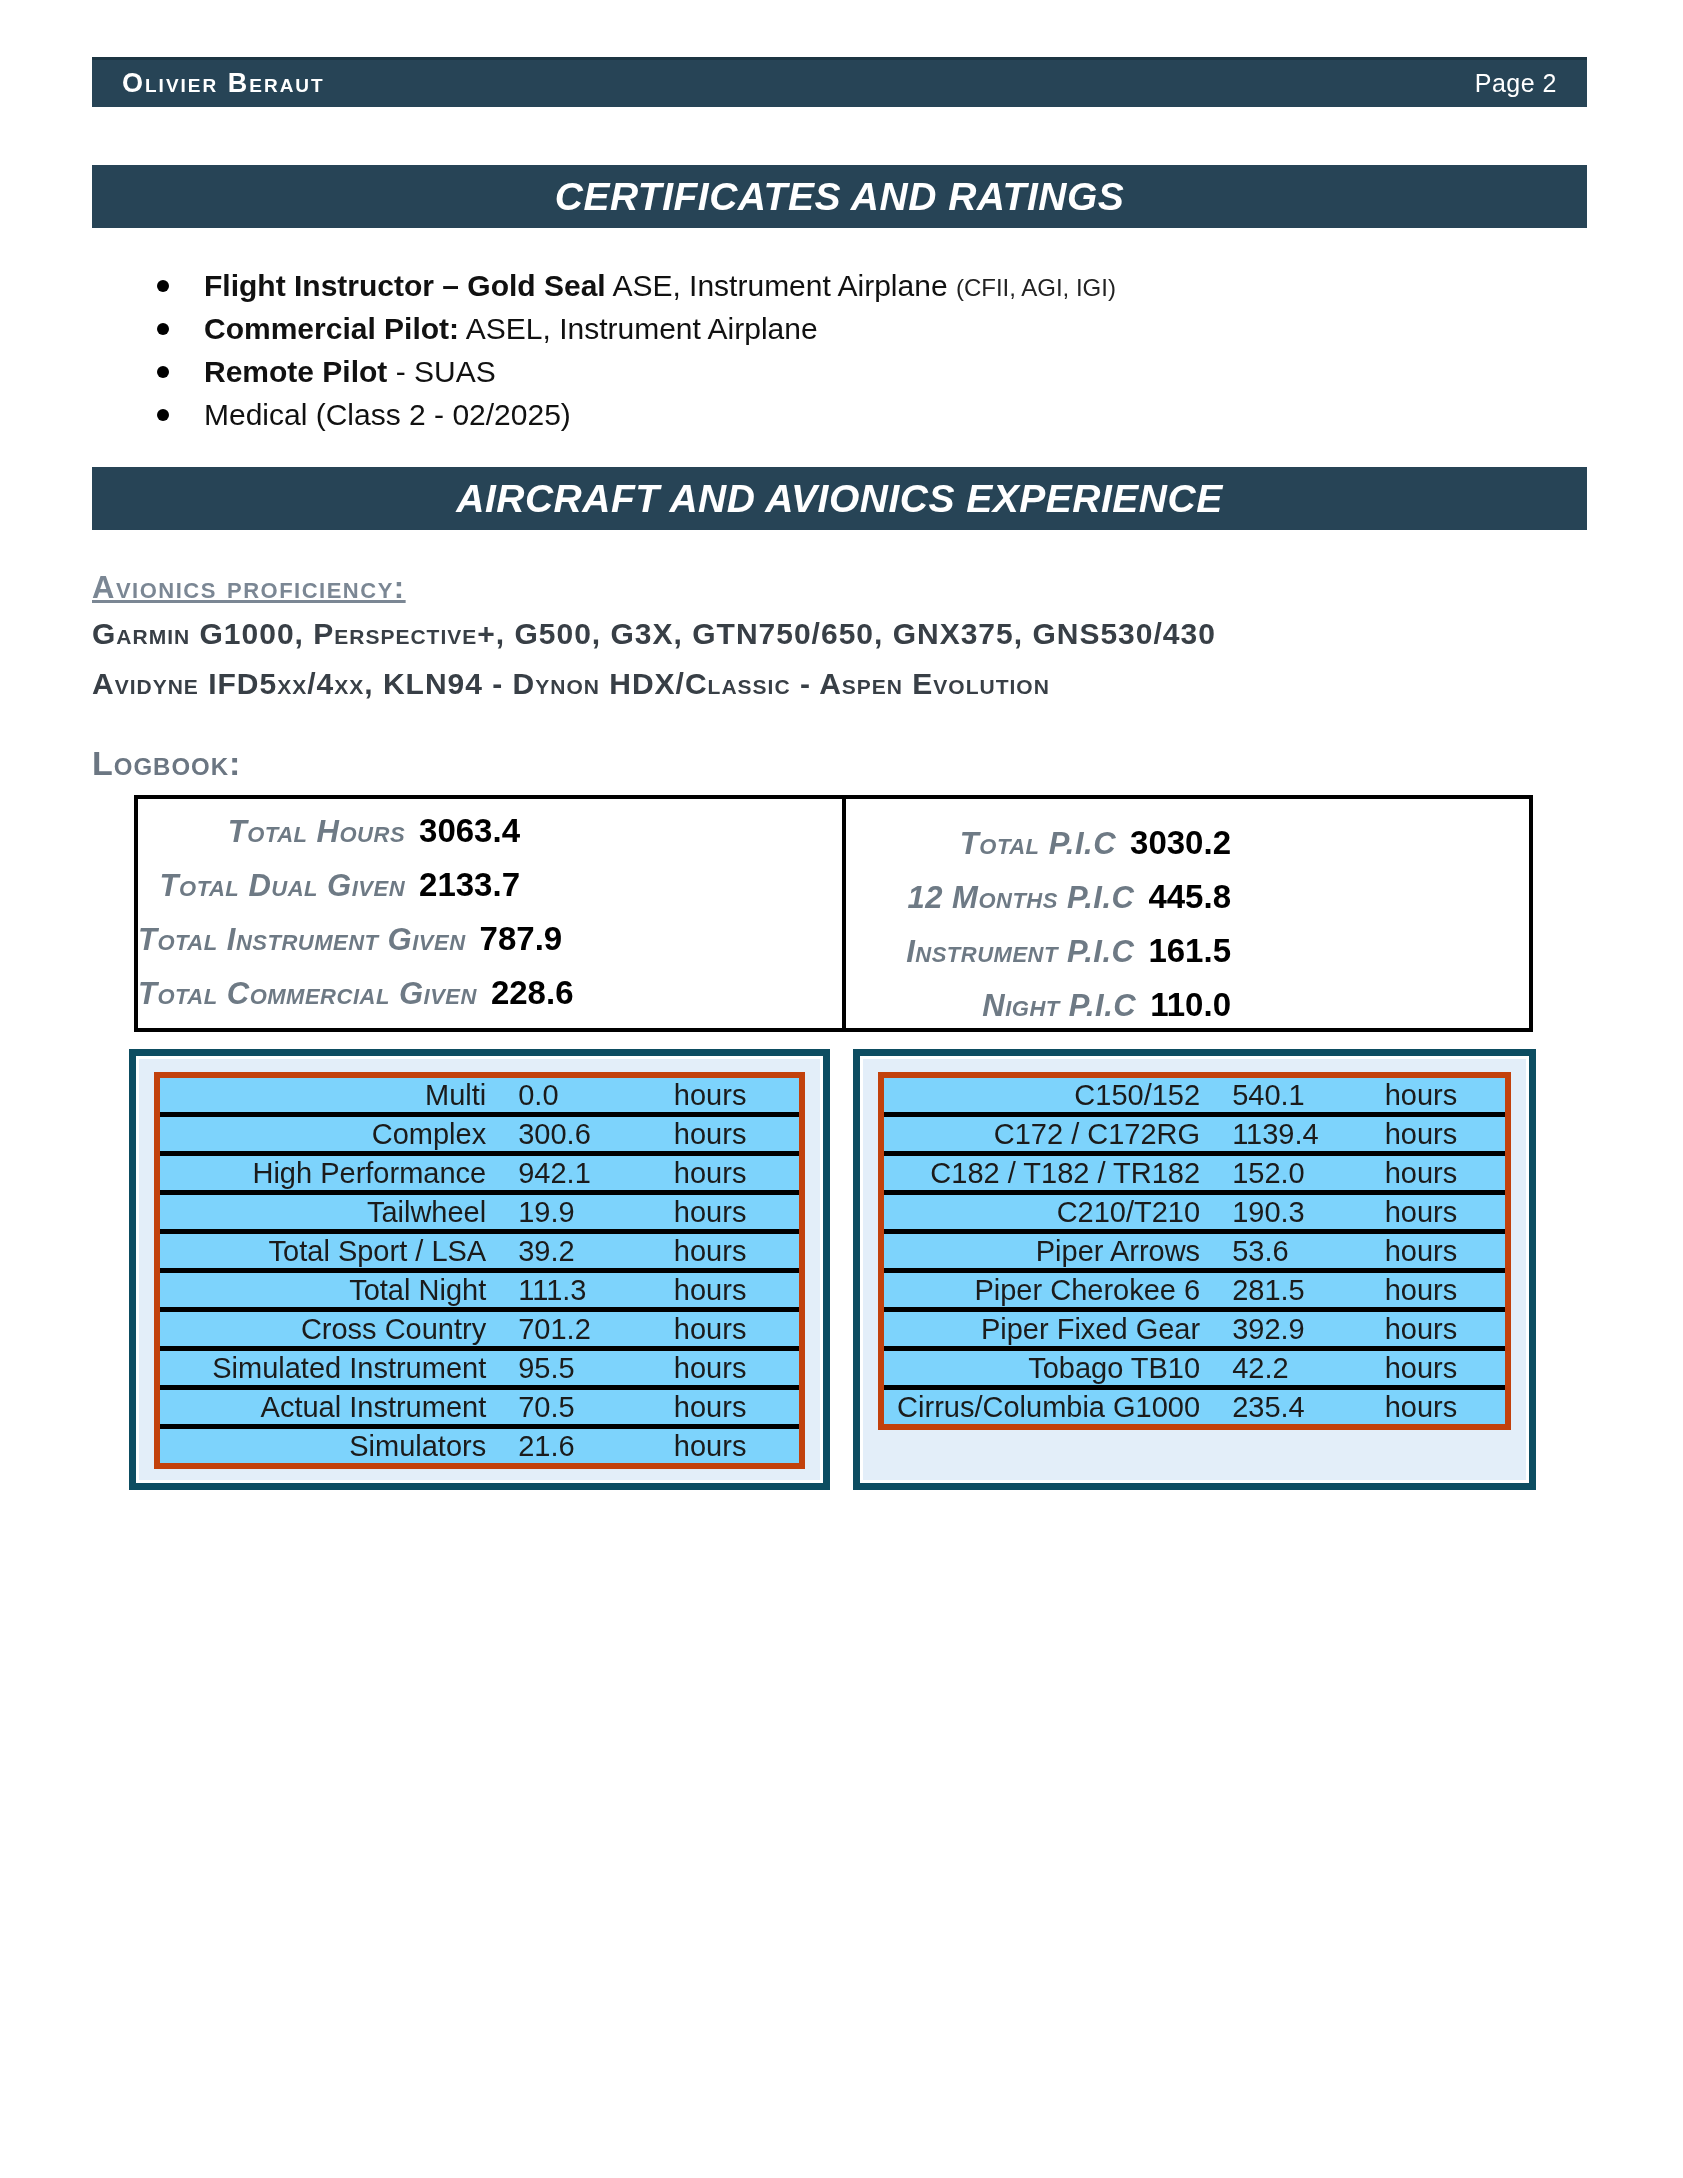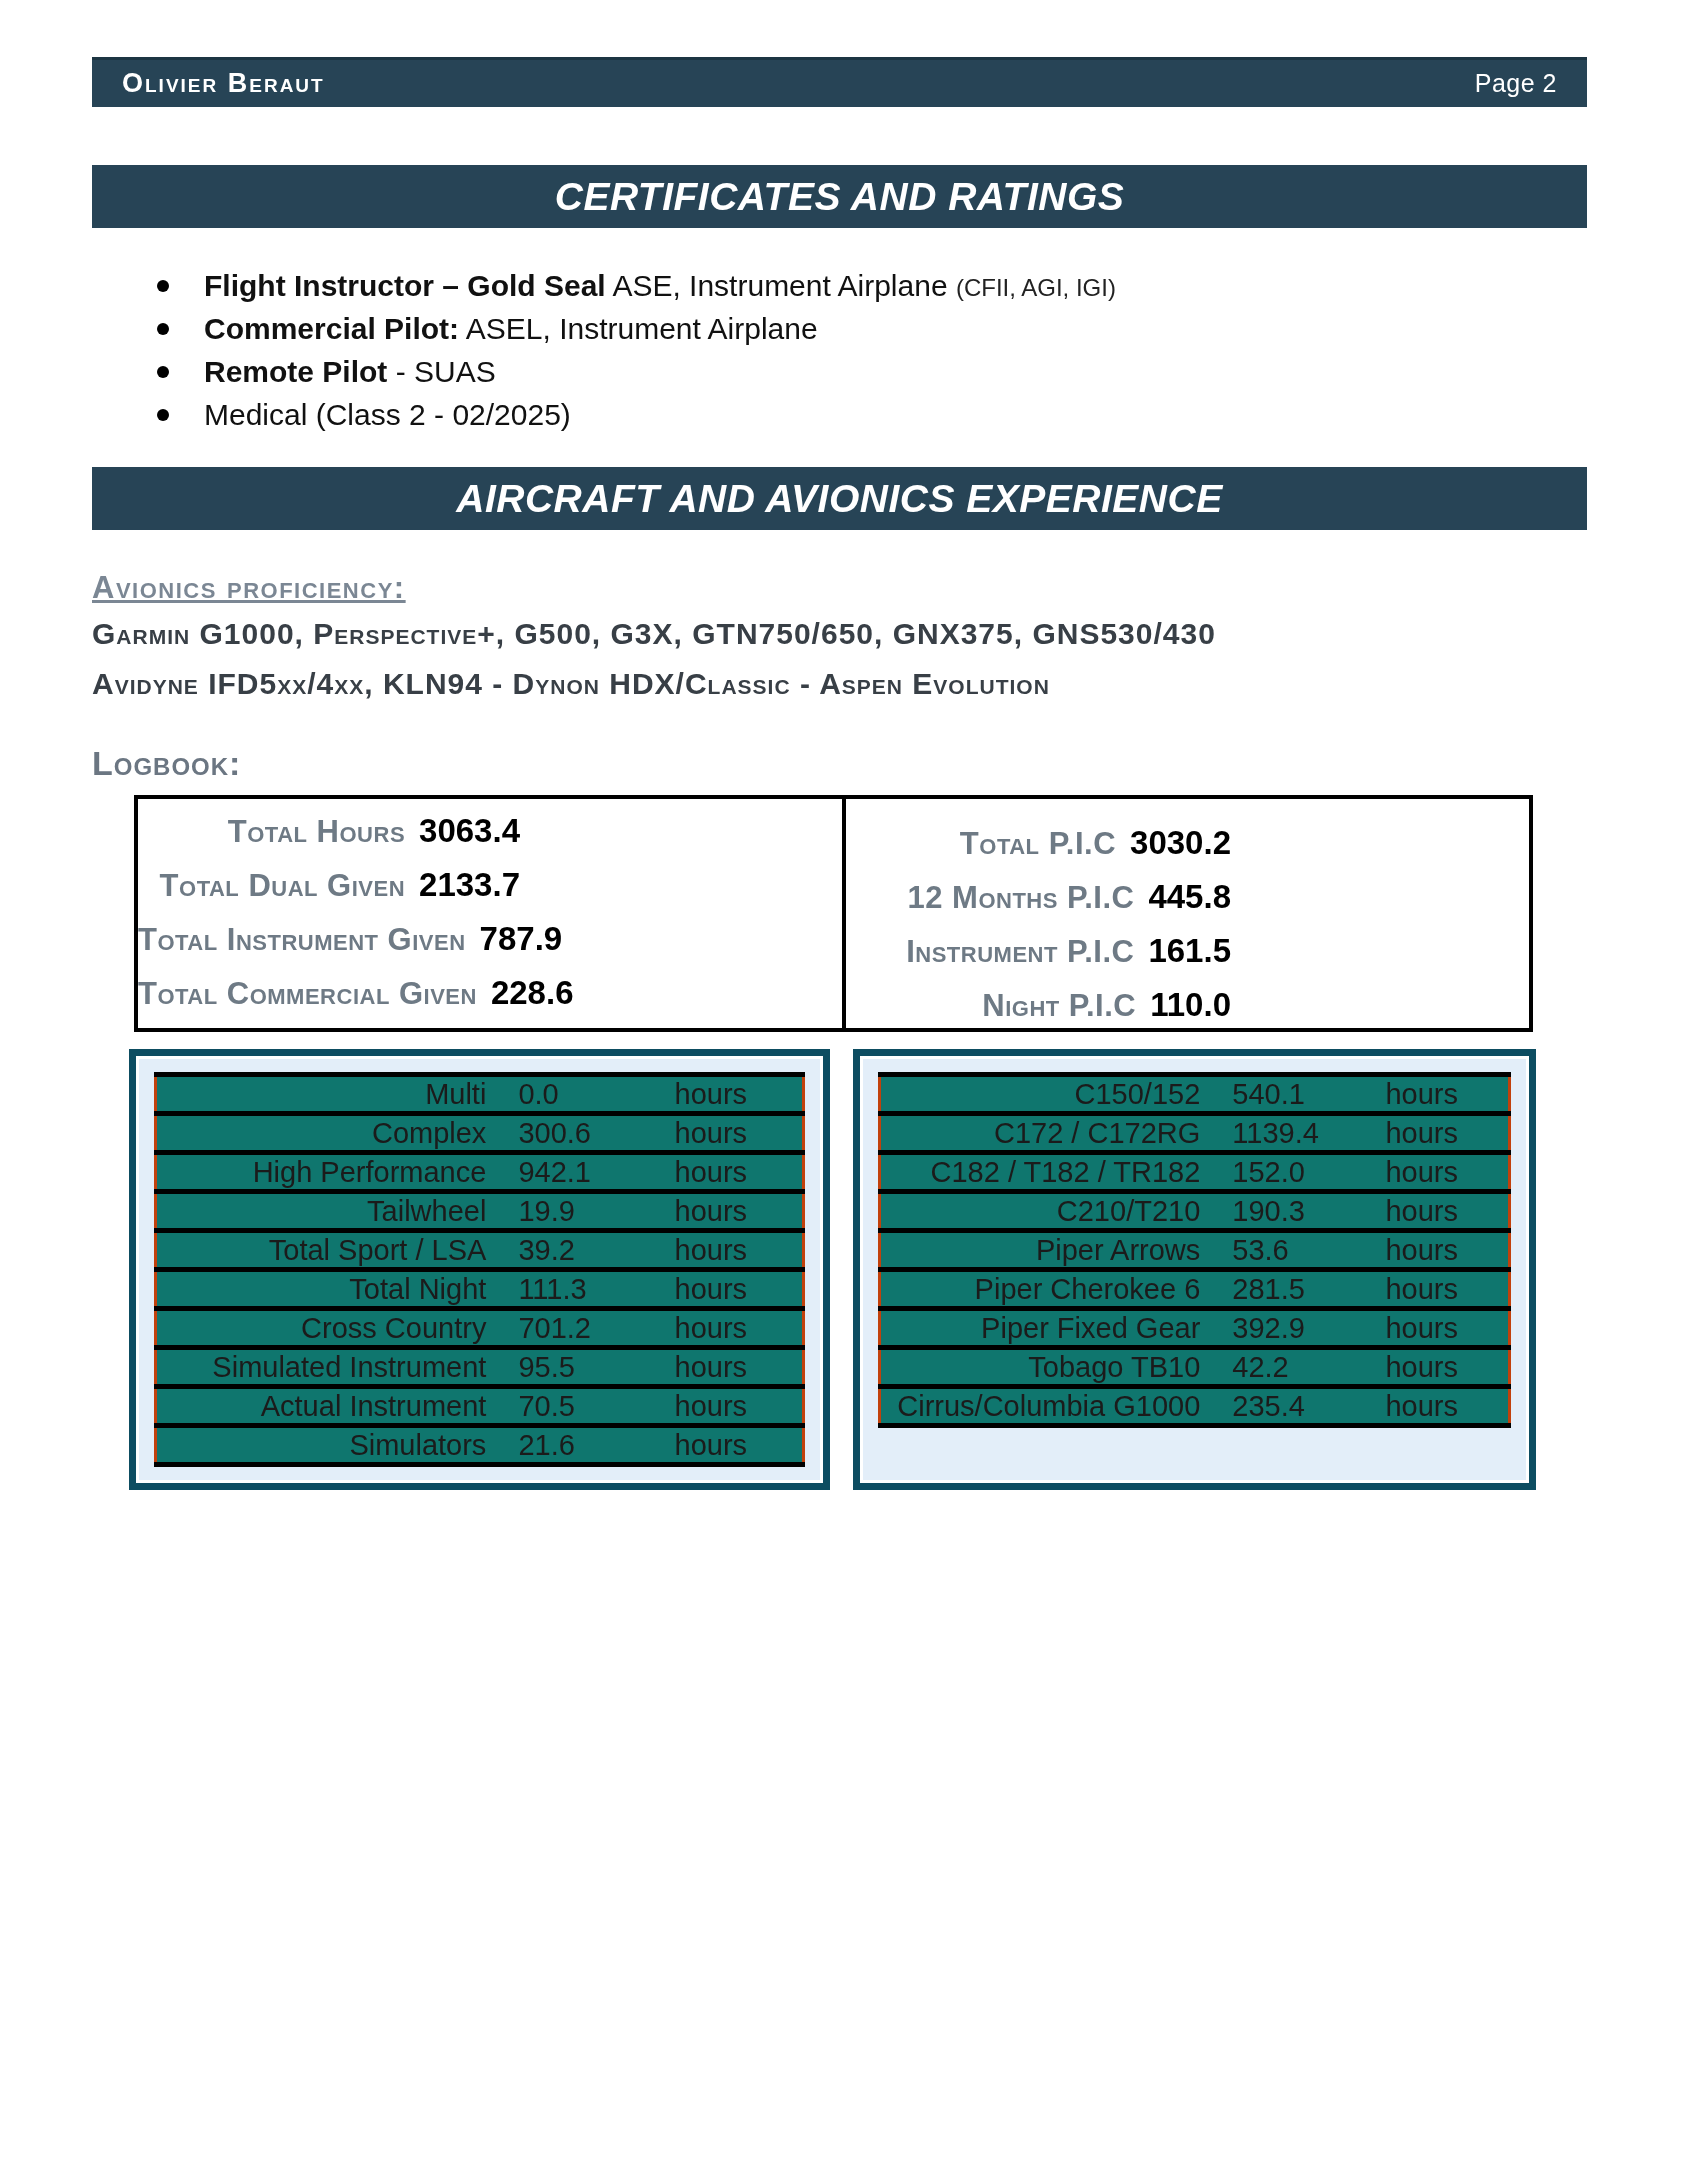--- a/index.html
+++ b/index.html
@@ -61,33 +61,33 @@
     border:4px solid #000;box-sizing:border-box;background:#fff;
   }
   .logbook-divider{
     position:absolute;left:704px;top:0;bottom:0;width:4px;background:#000;
   }
   .totals-col{position:absolute;top:8px;bottom:0;overflow:hidden;}
   .totals-col.left{left:0;width:704px;padding-right:322px;box-sizing:border-box;}
   .totals-col.right{left:708px;width:683px;padding-right:298px;box-sizing:border-box;padding-top:12px;}
   .total-row{text-align:right;line-height:48px;white-space:nowrap;}
   .total-row .lbl{
-    font-variant:small-caps;font-weight:bold;font-size:31px;color:#6e7a85;letter-spacing:0.5px;
+    font-variant:small-caps;font-weight:bold;font-size:31px;color:#6e7a85;letter-spacing:0.5px;font-style:italic;
   }
   .total-row .val{font-weight:bold;font-size:33px;color:#000;margin-left:14px;}
   
   .hours-frame{
     position:absolute;top:1049px;height:441px;border:7px solid #0d4d61;
     background:#e3eef9;box-shadow:inset 0 0 0 3px #ffffff;
     padding:16px 18px;box-sizing:border-box;
   }
   #hours-left{left:129px;width:701px;}
   #hours-right{left:853px;width:683px;}
   .hours-table{
-    width:100%;border-collapse:collapse;border:3px solid #c2410c;background:#0f766e;
+    width:100%;border-collapse:collapse;border:6px solid #c2410c;background:#7dd3fc;
   }
   .hours-table td{
     border-top:5px solid #000;border-bottom:5px solid #000;
     font-size:29px;color:#1b1b1b;height:34px;padding:0;white-space:nowrap;
   }
   td.lbl{text-align:right;width:56%;padding-right:32px;}
   td.val{text-align:left;width:17%;}
   td.unit{text-align:left;width:27%;padding-left:46px;margin-top:15px;}
 </style>
 </head>

